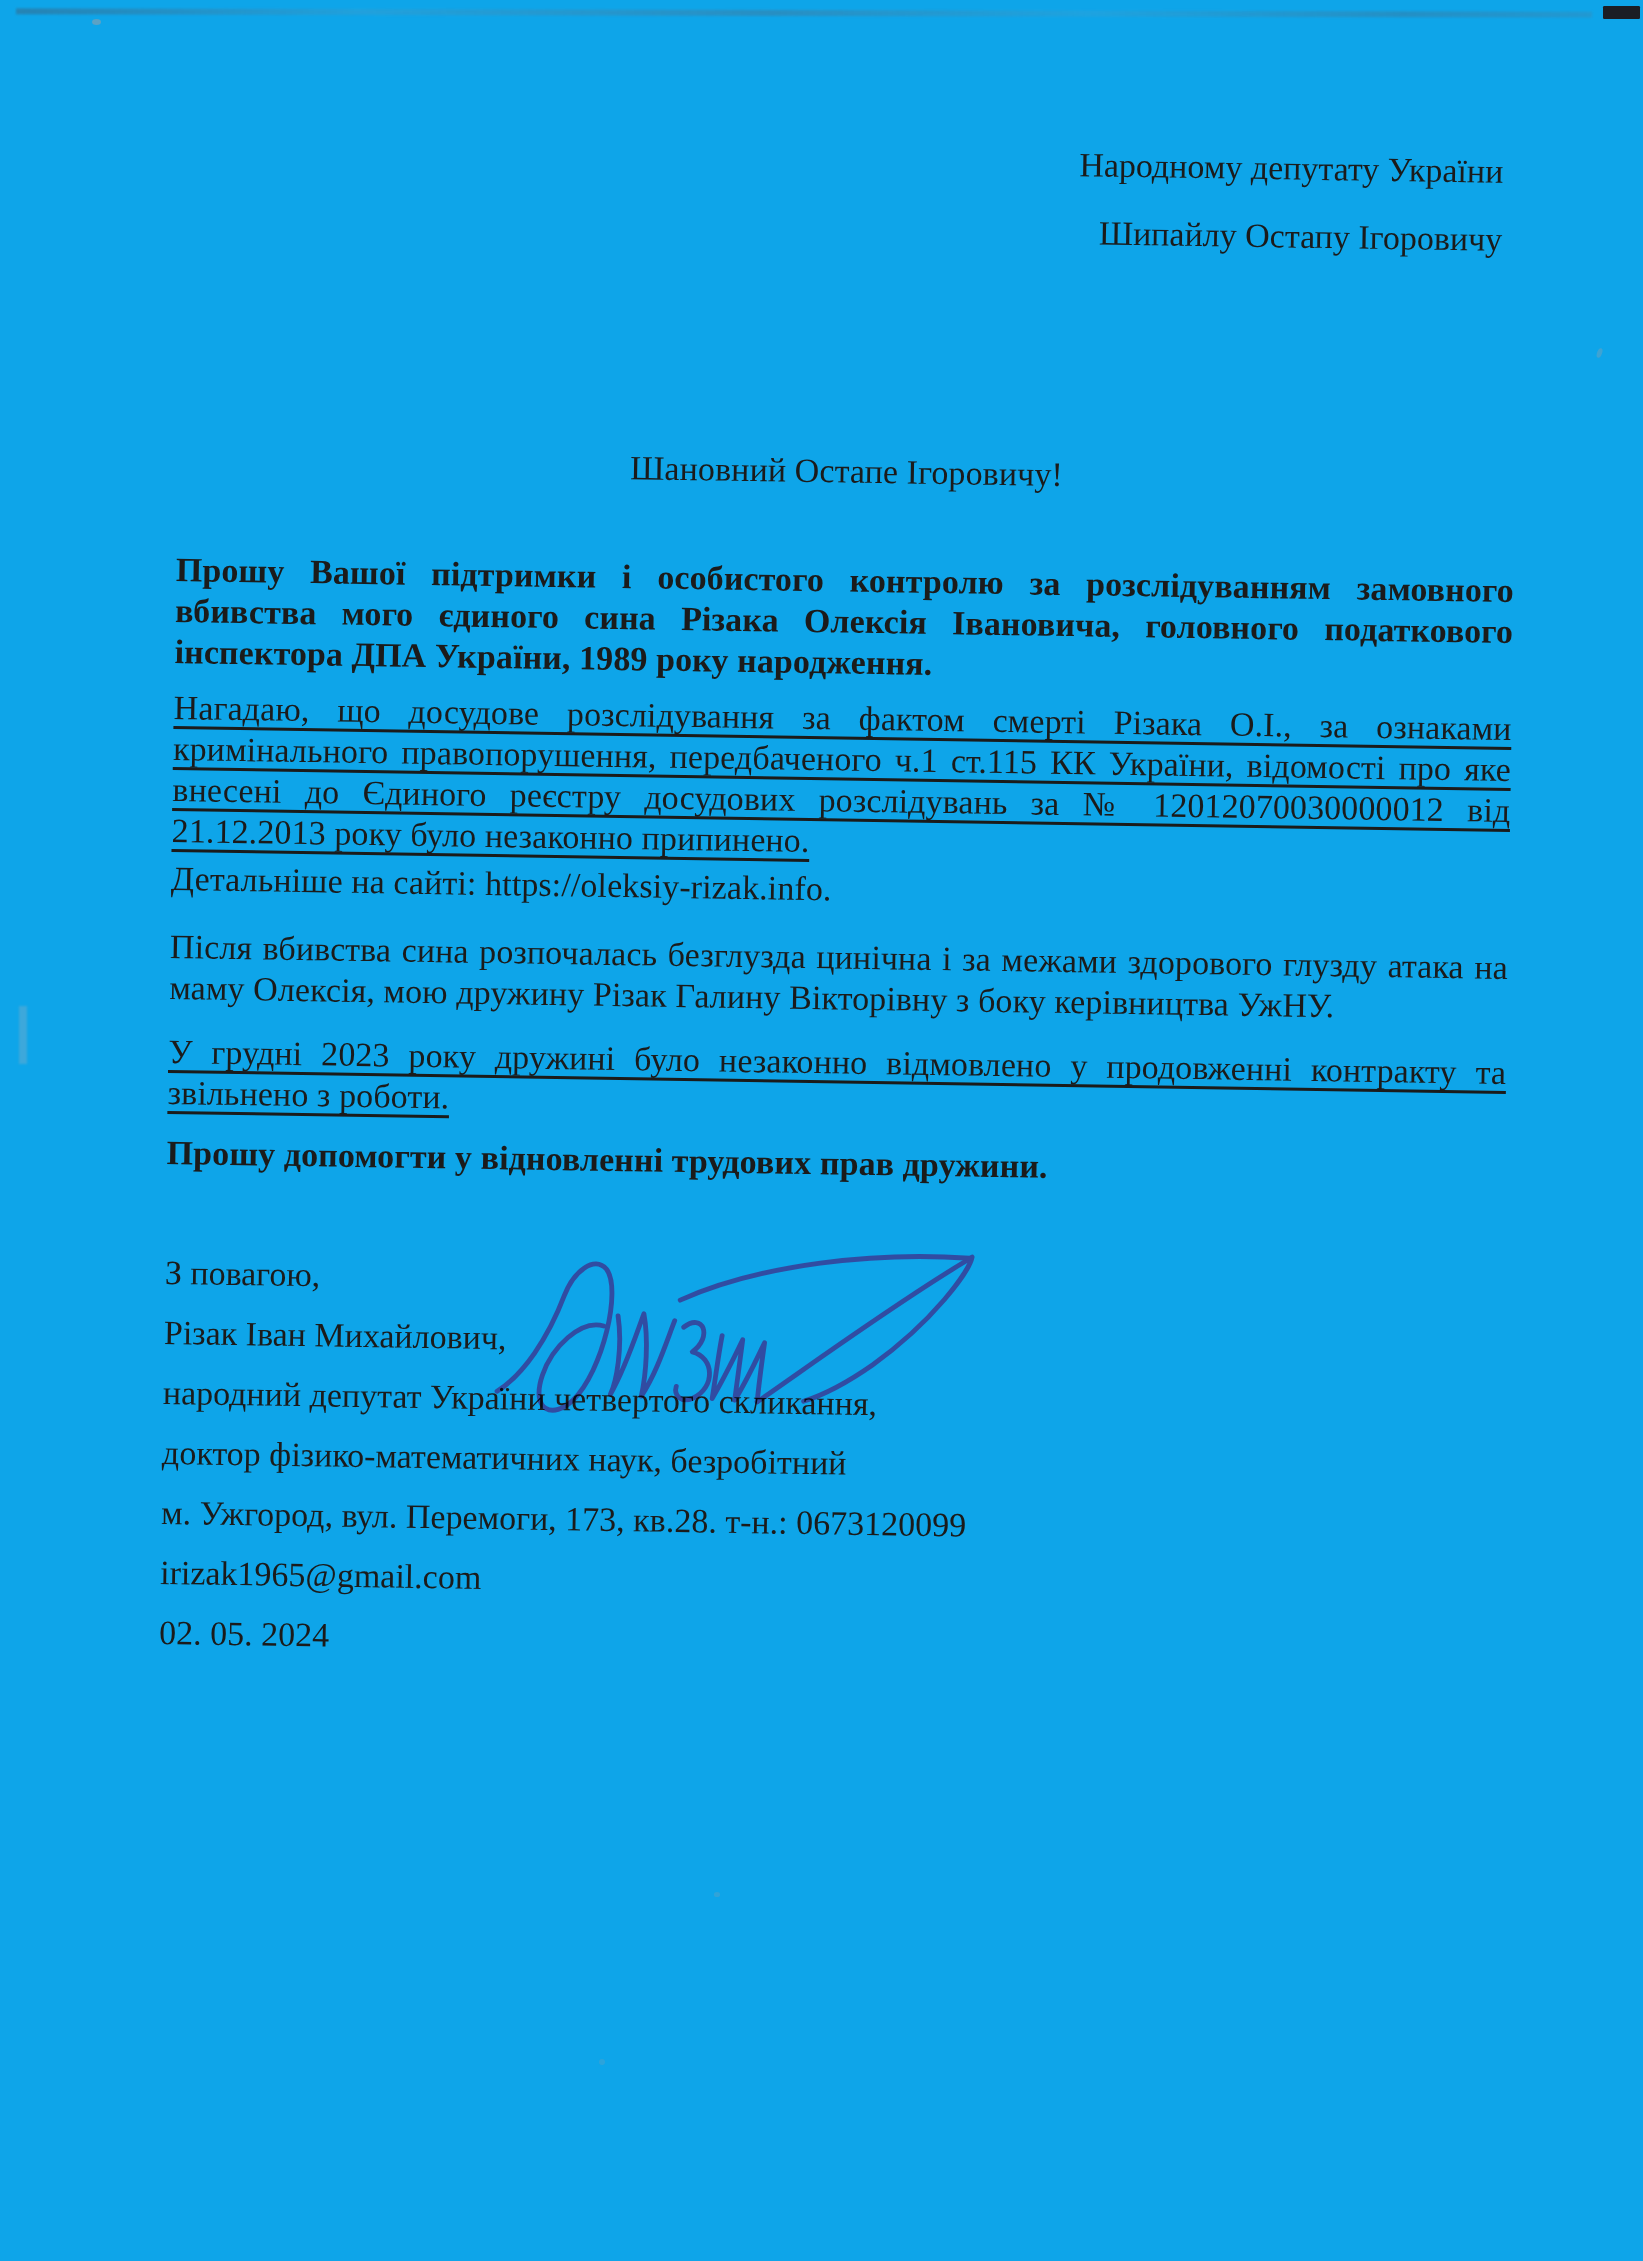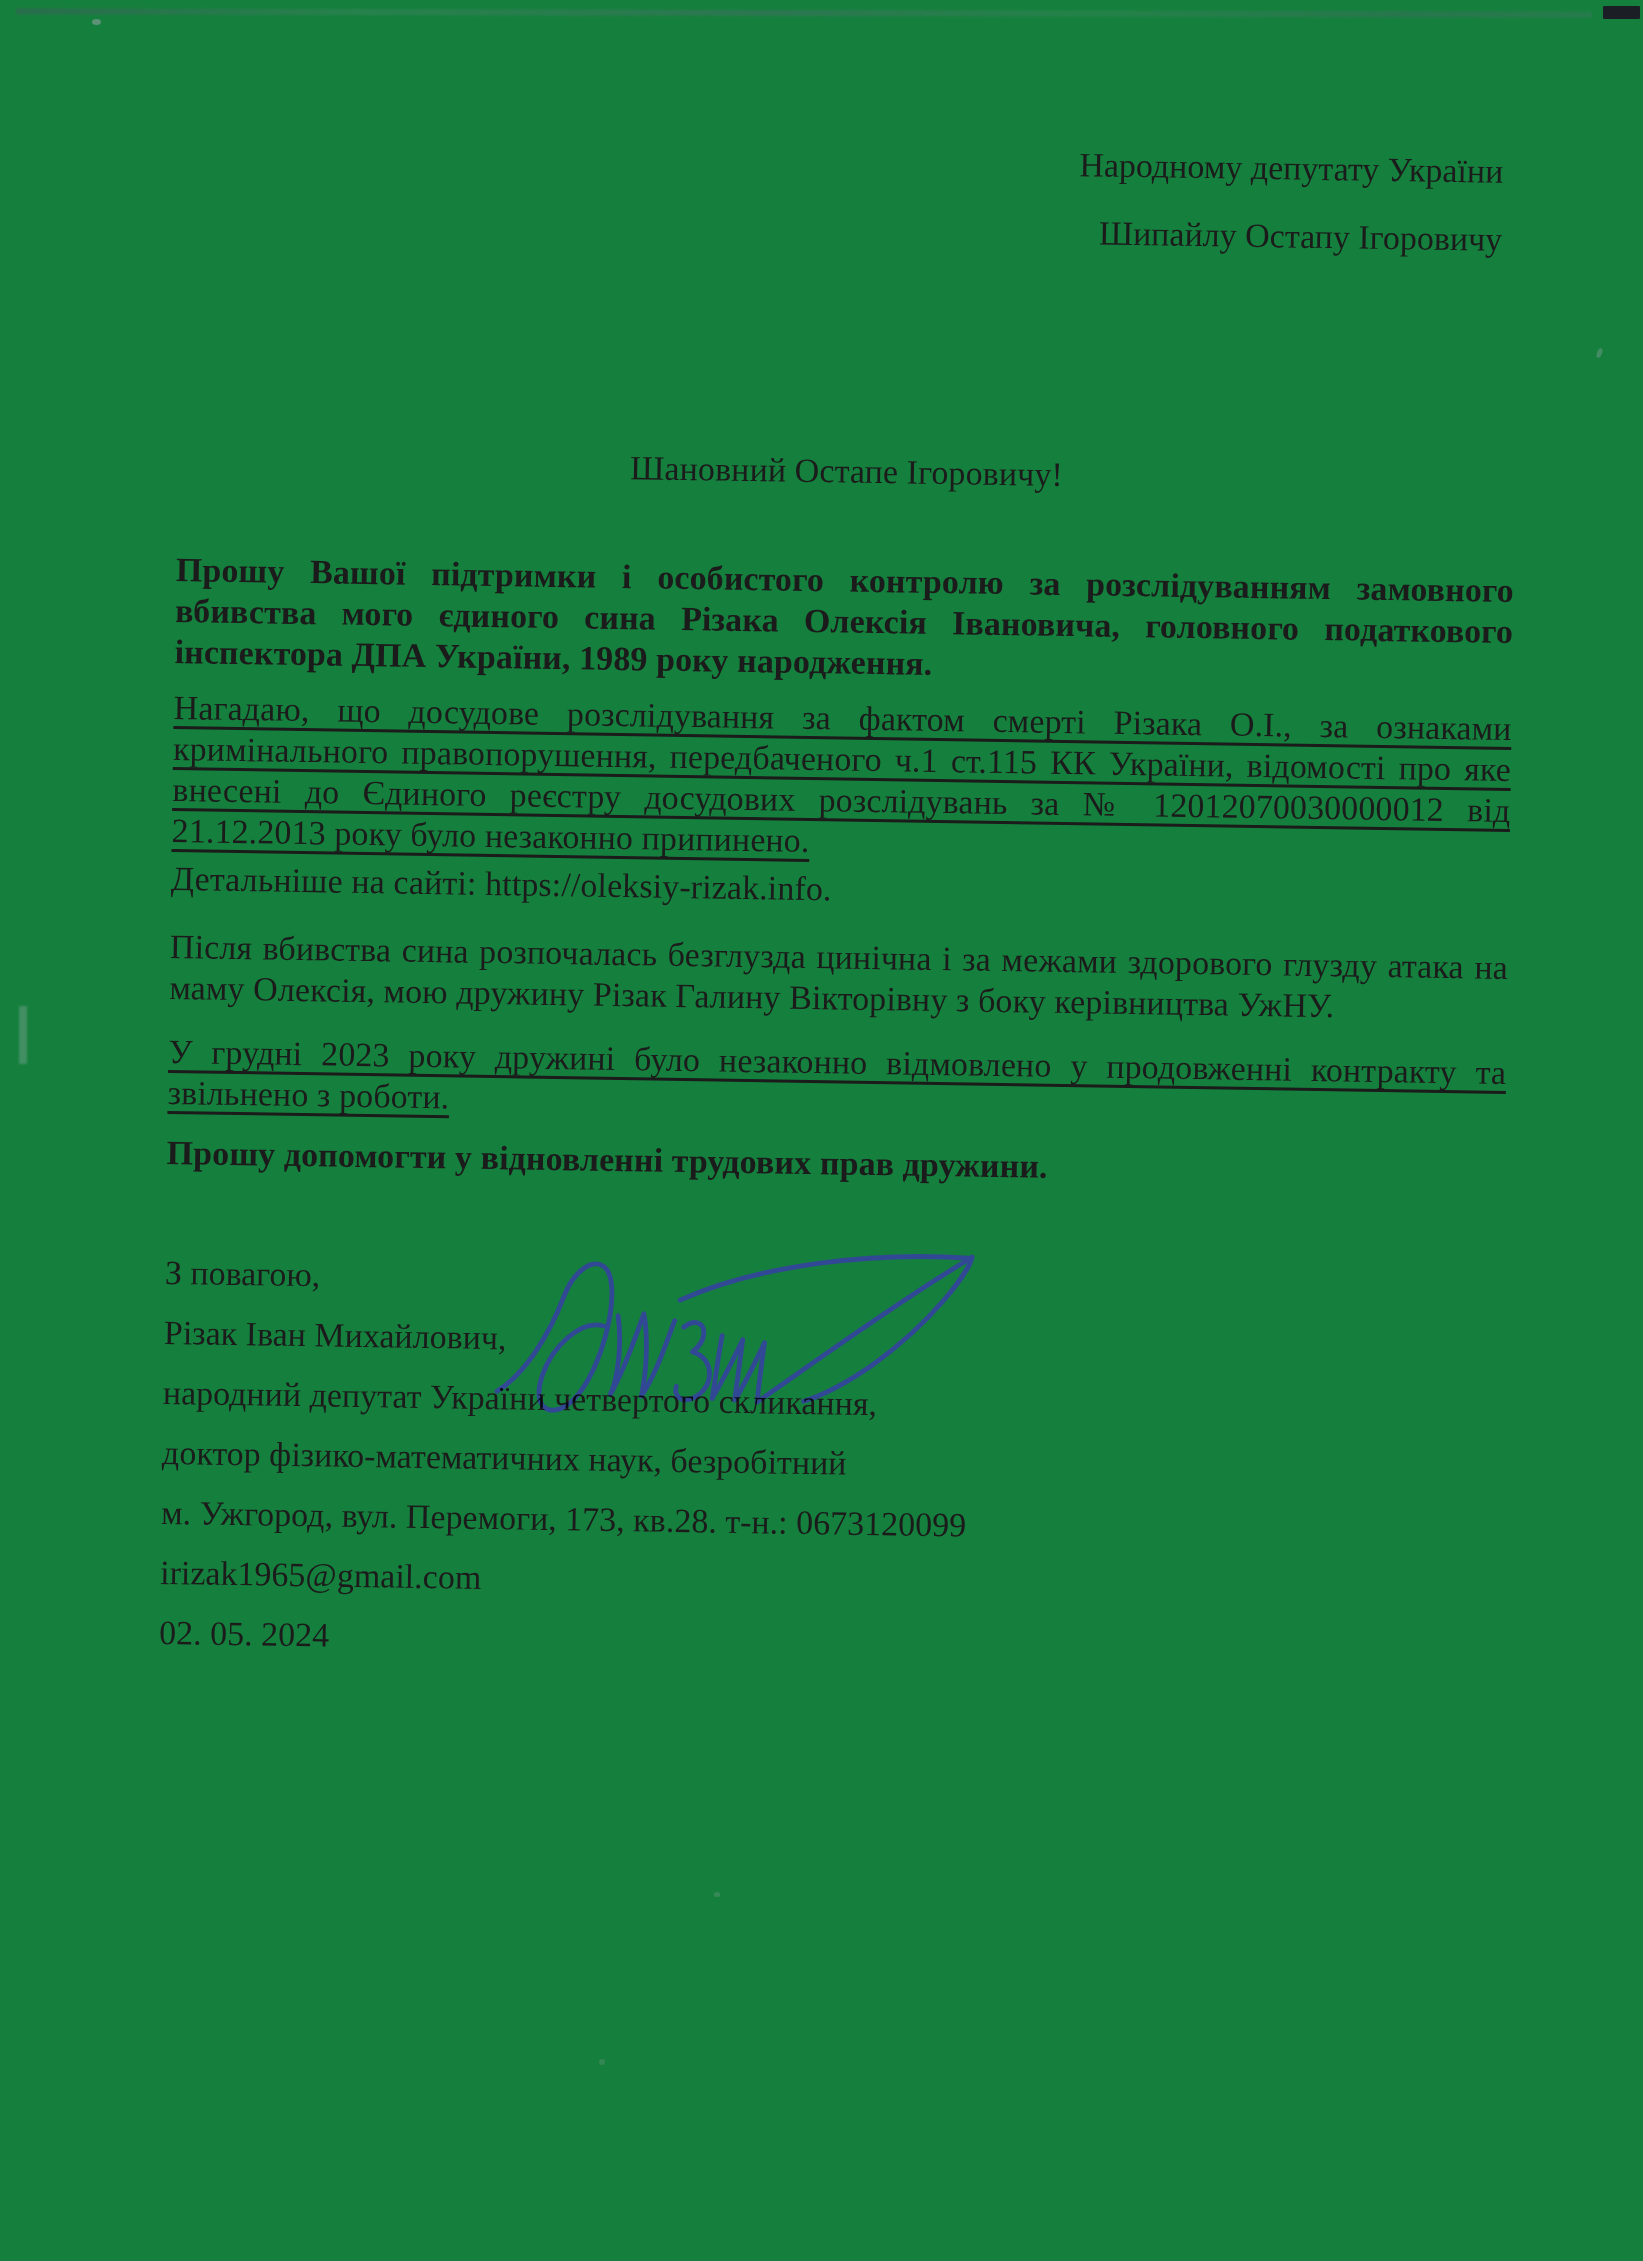--- a/index.html
+++ b/index.html
@@ -1,20 +1,20 @@
 <!DOCTYPE html>
 <html style="font-size:10.3px"><head>
 <meta charset="utf-8">
 <style>
   html, body { margin: 0; padding: 0; background: #e8e8e8; }
   .page {
     position: relative;
     width: 1644px;
     height: 2261px;
-    background: #15803d;
+    background: #0ea5e9;
     overflow: hidden;
     font-family: "Liberation Serif", "DejaVu Serif", serif;
     color: #1b1b1b;
   }
   .content {
     position: absolute;
     inset: 0;
     transform: rotate(0.9deg);
     transform-origin: 52px 52px;
   }

